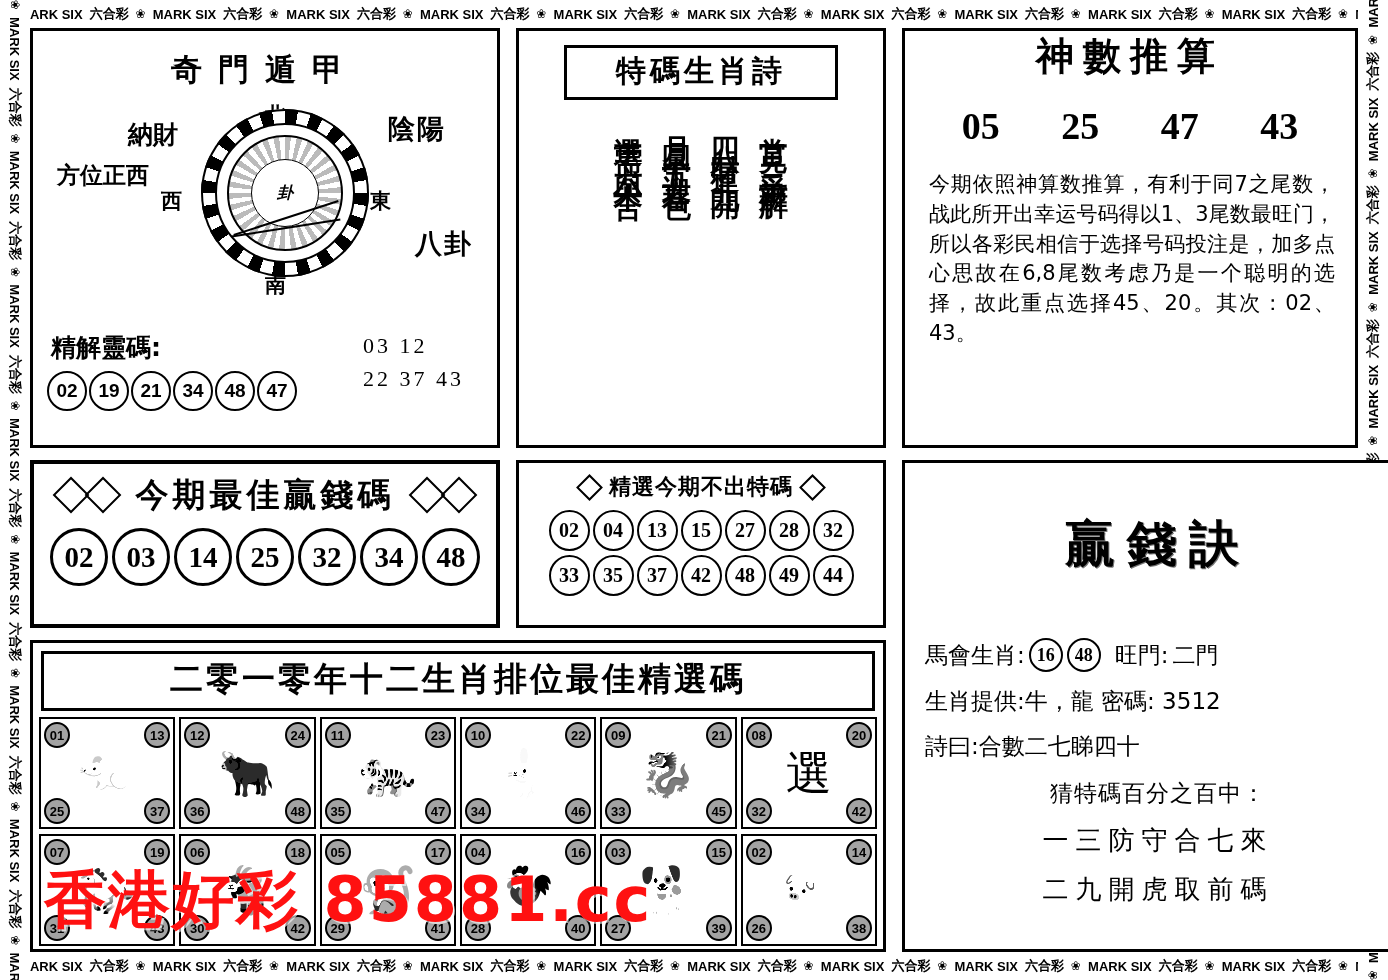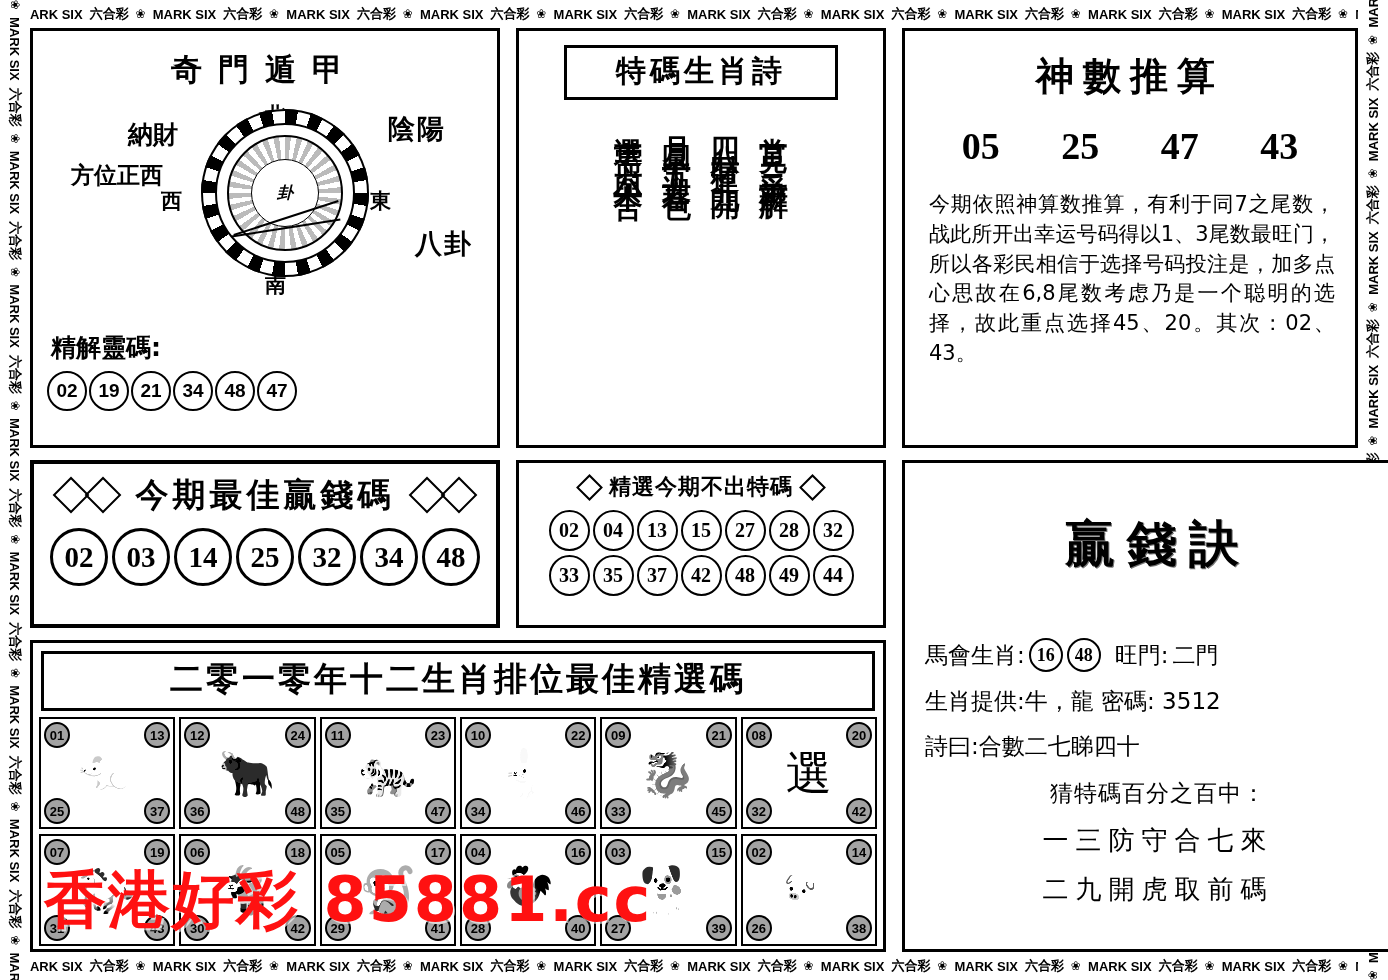--- a/index.html
+++ b/index.html
@@ -83,21 +83,21 @@
   }
   .compass-wrap { position: relative; height: 250px; }
   .cmp-label { position: absolute; font-size: 21px; font-weight: bold; text-align: center; }
   #cl-bei { left: 232px; top: 10px; }
   #cl-nan { left: 232px; top: 180px; }
   #cl-xi  { left: 128px; top: 96px; }
   #cl-dong{ left: 337px; top: 96px; }
   #cl-yinyang { left: 355px; top: 22px; font-size: 27px; letter-spacing: 2px; line-height: 1.15; }
   #cl-bagua { left: 382px; top: 135px; font-size: 27px; letter-spacing: 2px; }
   #cl-nacai { left: 95px; top: 30px; font-size: 25px; line-height: 1.1; }
-  #cl-fangwei { left: 38px; top: 72px; font-size: 23px; line-height: 1.1; }
+  #cl-fangwei { left: 24px; top: 72px; font-size: 23px; line-height: 1.1; }
 
   .compass {
     position: absolute;
     left: 168px; top: 18px;
     width: 168px; height: 168px;
     border-radius: 50%;
     background:
       repeating-conic-gradient(#000 0deg 9deg, #fff 9deg 18deg);
     box-shadow: 0 0 0 2px #000 inset;
   }
@@ -202,21 +202,20 @@
     height: 300px;
   }
 
   
   #box-shen { left: 872px; top: 0px; width: 456px; height: 420px; }
   .shen-title {
     text-align: center;
     font-size: 38px;
     font-weight: bold;
     letter-spacing: 9px;
-    margin-top: 20px;
   }
   .shen-nums {
     display: flex;
     justify-content: space-around;
     font-size: 38px;
     font-weight: bold;
     font-family: "Liberation Serif", serif;
     margin: 22px 26px 0;
   }
   .shen-text {
@@ -528,20 +527,24 @@
 
     <div class="jjlm-row">精解靈碼:</div>
     <div class="jjlm-nums" id="qimen-nums">
         <div class="circ">02</div>
         <div class="circ">19</div>
         <div class="circ">21</div>
         <div class="circ">34</div>
         <div class="circ">48</div>
         <div class="circ">47</div>
       </div>
+    <div class="side-nums">
+      <div>03  12</div>
+      <div>22  37  43</div>
+    </div>
   </div>
 
   <div class="box" id="box-poem">
     <div class="poem-title">特碼生肖詩</div>
     <div class="poem-cols" id="poem-cols">
         <div class="poem-col">常見一三爭辨解</div>
         <div class="poem-col">四八財運一九開</div>
         <div class="poem-col">月圓十五迎春色</div>
         <div class="poem-col">選需一六與十合</div>
       </div>

